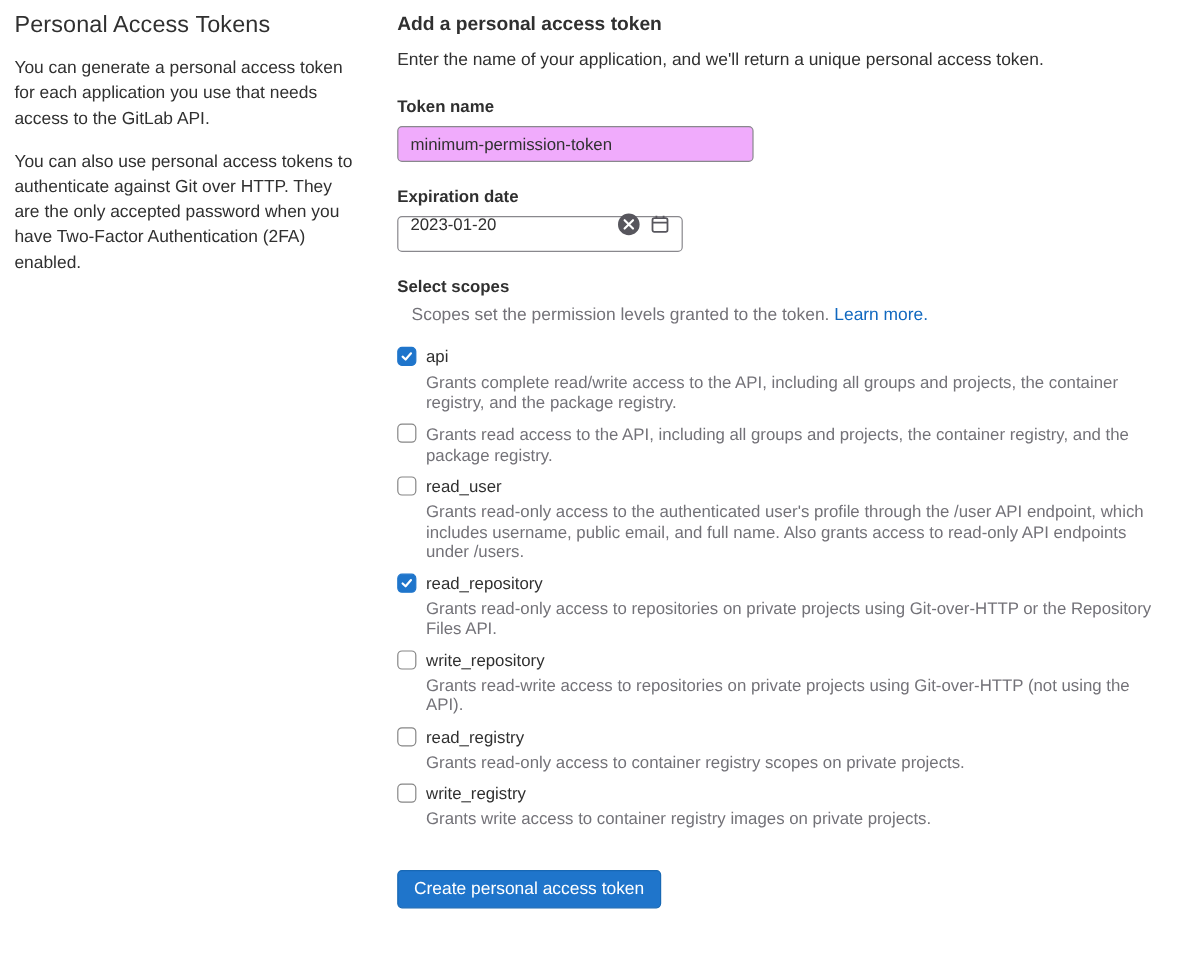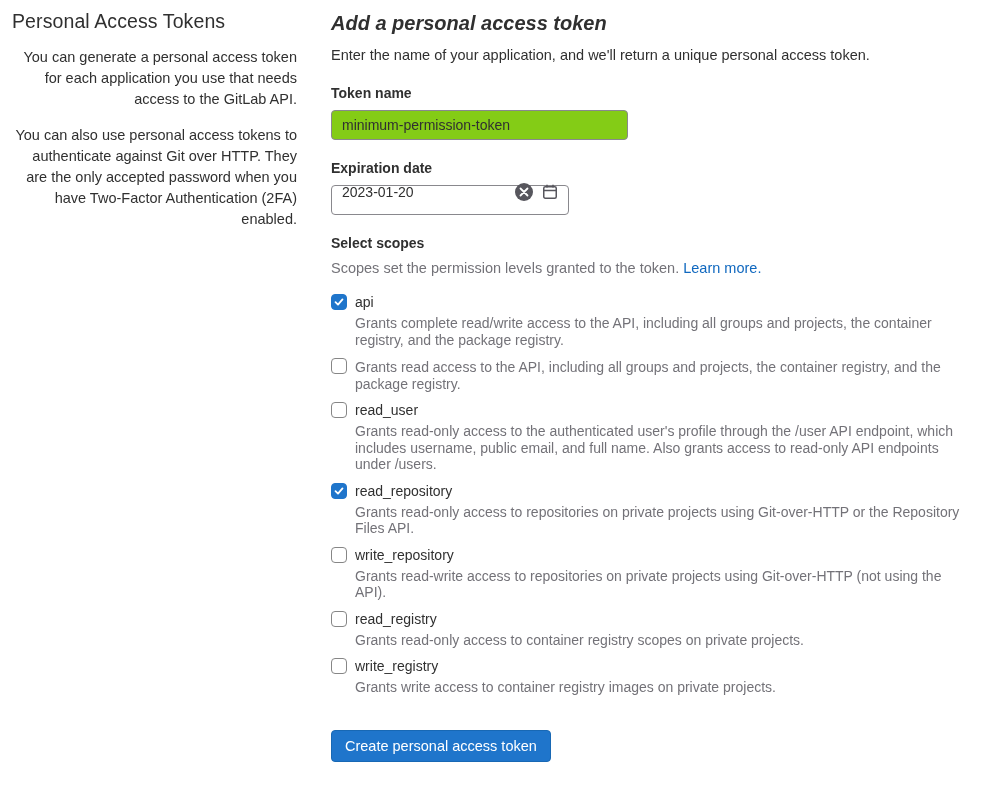--- a/index.html
+++ b/index.html
@@ -26,34 +26,32 @@
     font-size: 19.5px;
     font-weight: 400;
     color: #303030;
     letter-spacing: 0.1px;
   }
   .sidebar p {
     margin: 0 0 15px 0;
     font-size: 14.5px;
     line-height: 21px;
     color: #303030;
-    text-align: right;
   }
   
   .form-col {
     flex: 1 1 auto;
     padding-left: 16px;
     padding-top: 2px;
   }
   .form-heading {
     margin: 0 0 12px 0;
-    font-size: 20px;
+    font-size: 16px;
     font-weight: 700;
     color: #303030;
-    font-style: italic;
   }
   .form-subheading {
     margin: 0 0 22px 0;
     font-size: 14.5px;
     color: #303030;
   }
   .field-label {
     display: block;
     font-size: 14px;
     font-weight: 700;
@@ -63,21 +61,21 @@
   .text-input {
     width: 297px;
     height: 30px;
     border: 1px solid #89888d;
     border-radius: 4px;
     padding: 0 10px;
     font-size: 14px;
     font-family: "Liberation Sans", "DejaVu Sans", sans-serif;
     color: #303030;
     outline: none;
-    background: #84cc16;
+    background: #f0abfc;
   }
   .help-text {
     margin: 7px 0 0 0;
     font-size: 14.5px;
     line-height: 21px;
     color: #737278;
   }
   .section-gap { height: 20px; }
   .date-field {
     width: 238px;
@@ -106,21 +104,21 @@
     flex: 0 0 auto;
   }
   .clear-btn svg { display: block; }
   .cal-btn {
     width: 18px; height: 18px;
     display: flex; align-items: center; justify-content: center;
     cursor: pointer;
     flex: 0 0 auto;
   }
   .scopes-help {
-    margin: 6px 0 16px 0;
+    margin: 6px 0 16px 12px;
     font-size: 14.5px;
     color: #737278;
   }
   .scopes-help a {
     color: #1068bf;
     text-decoration: none;
     cursor: pointer;
   }
   .scope-row {
     display: grid;

